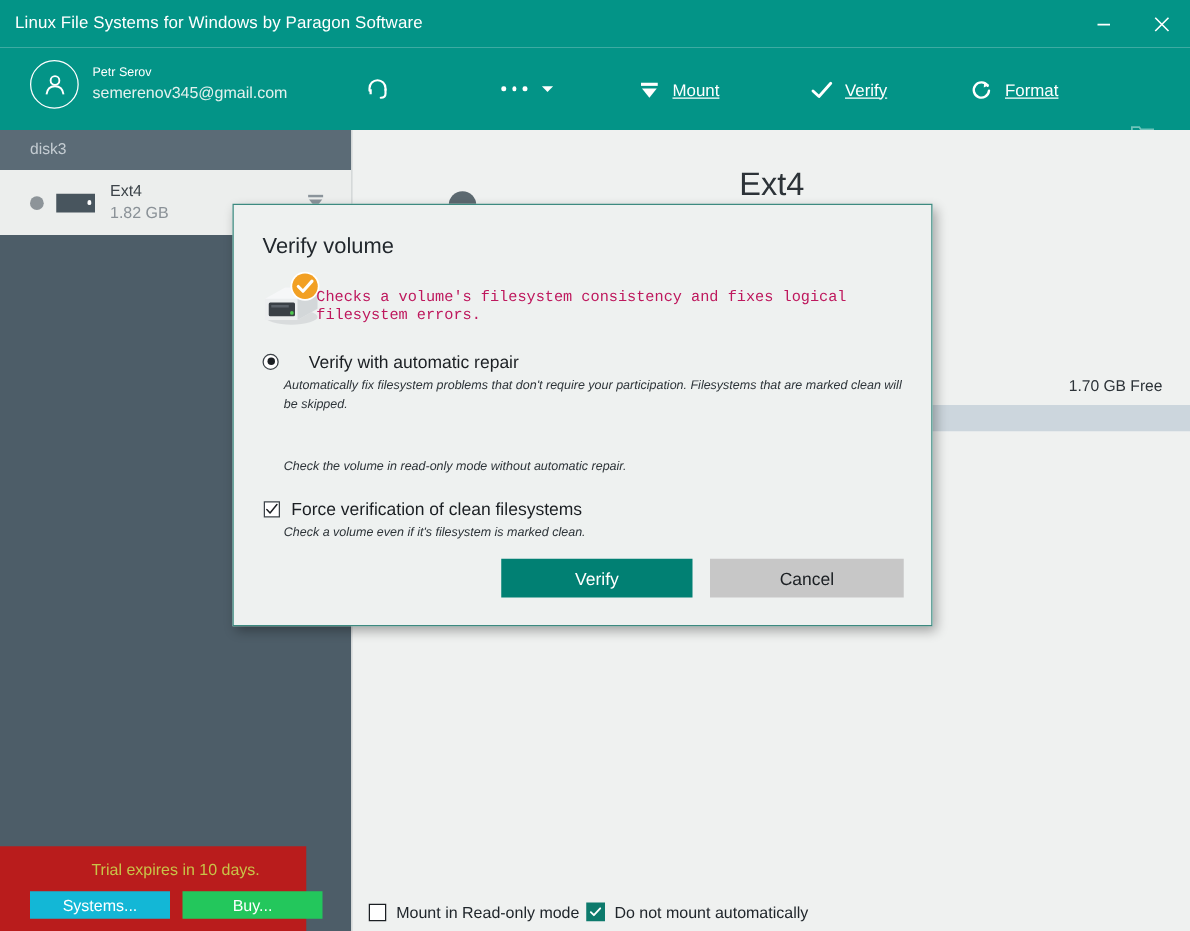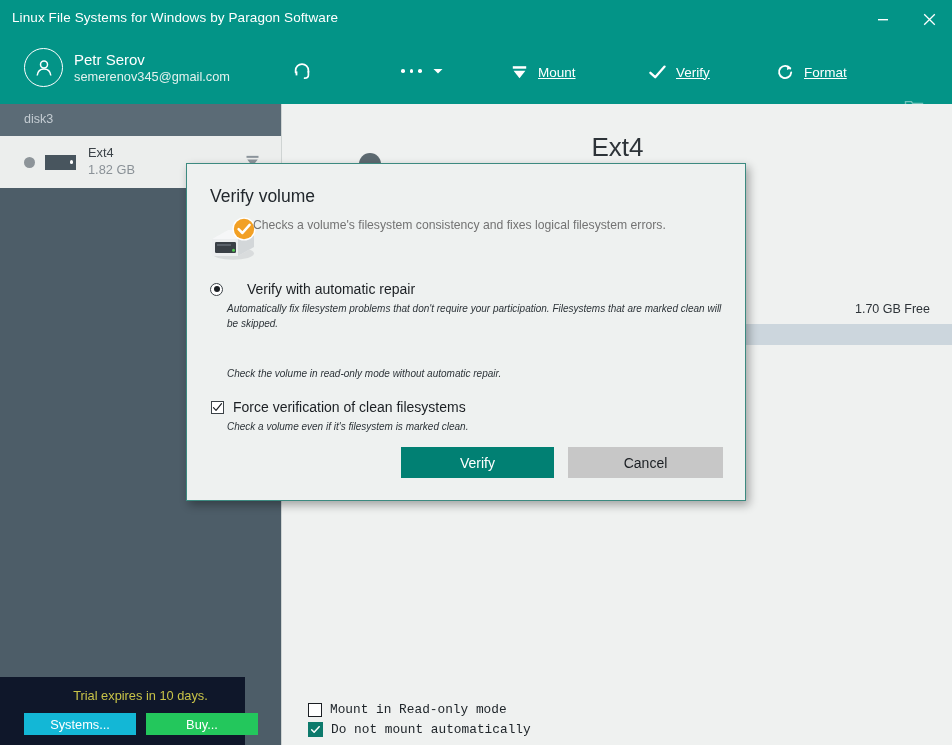--- a/index.html
+++ b/index.html
@@ -46,21 +46,21 @@
   .account {
     position: absolute; left: 24px; top: 10px;
     display: flex; align-items: center; gap: 11px;
   }
   .avatar {
     width: 39px; height: 39px; border-radius: 50%;
     border: 1.6px solid #ffffff;
     display: flex; align-items: center; justify-content: center;
   }
   .acct-lines { display: flex; flex-direction: column; line-height: 1.28; }
-  .acct-name { font-size: 15px; color: #ffffff; }
+  .acct-name { font-size: 10px; color: #ffffff; }
   .acct-mail { font-size: 12.8px; color: #e3f1ee; }
 
   .tb-icon-btn {
     position: absolute; top: 14px;
     display: flex; align-items: center; justify-content: center;
     height: 38px; cursor: default;
   }
   .tb-headset { left: 285px; width: 34px; }
   .tb-more { left: 388px; width: 70px; gap: 9px; }
   .dots { display: flex; gap: 5px; align-items: center; }
@@ -113,21 +113,21 @@
   }
   .vol-texts { margin-left: 12px; display: flex; flex-direction: column; line-height: 1.32; }
   .vol-name { font-size: 12.8px; color: #3c4349; }
   .vol-size { font-size: 12.8px; color: #8a9197; }
   .vol-mount-icon { position: absolute; right: 20px; top: 17px; }
 
   
   .trial {
     position: absolute; left: 0; bottom: 0;
     width: 245px; height: 68px;
-    background: #0f172a;
+    background: #b91c1c;
   }
   .trial-text {
     position: absolute; left: 0; top: 11px; width: 281px;
     text-align: center; font-size: 12.8px; color: #c8c348;
   }
   .trial-btn {
     position: absolute; top: 36px; height: 22px;
     border: none; color: #ffffff; font-size: 12.8px;
     font-family: "Liberation Sans", sans-serif;
     cursor: default;
@@ -154,22 +154,22 @@
   }
   .free-label {
     position: absolute; right: 22px; top: 198px;
     font-size: 12.5px; color: #2d3338;
   }
   .capacity-bar {
     position: absolute; left: 0px; top: 220px;
     width: 671px; height: 21px; background: #ccd6dd;
   }
   .bottom-opts {
-    position: absolute; left: 26px; bottom: 8px;
-    display: flex; flex-direction: column; gap: 5px; font-family: Liberation Mono, monospace;
+    position: absolute; left: 13px; bottom: 8px;
+    display: flex; flex-direction: row; gap: 5px;
   }
   .opt-row { display: flex; align-items: center; gap: 8px; cursor: default; }
   .opt-label { font-size: 12.8px; color: #20262b; }
   .cb-empty {
     width: 14px; height: 14px; border: 1.6px solid #1b1f23;
     background: #ffffff; flex: none;
   }
   .cb-filled {
     width: 15px; height: 15px; background: #0d7a6c; flex: none;
     display: flex; align-items: center; justify-content: center;
@@ -186,22 +186,22 @@
     width: 560px; height: 338px;
     background: #eef1f0;
     border: 1px solid #3c8a80;
   }
   .dlg-title {
     position: absolute; left: 23px; top: 22px;
     font-size: 17.5px; color: #22282d; font-weight: normal;
   }
   .dlg-icon { position: absolute; left: 19px; top: 52px; }
   .dlg-desc {
-    position: absolute; left: 66px; top: 54px;
-    font-size: 12.2px; color: #737373;
+    position: absolute; left: 66px; top: 67px;
+    font-size: 12.2px; color: #be185d; font-family: Liberation Mono, monospace;
   }
 
   .radio-row {
     position: absolute; left: 23px;
     display: flex; align-items: center; gap: 9px; cursor: default;
   }
   .radio-row.r1 { top: 117px; gap: 24px; }
   .radio-row.r2 { top: 182px; }
   .radio-outer {
     width: 13px; height: 13px; border-radius: 50%;

